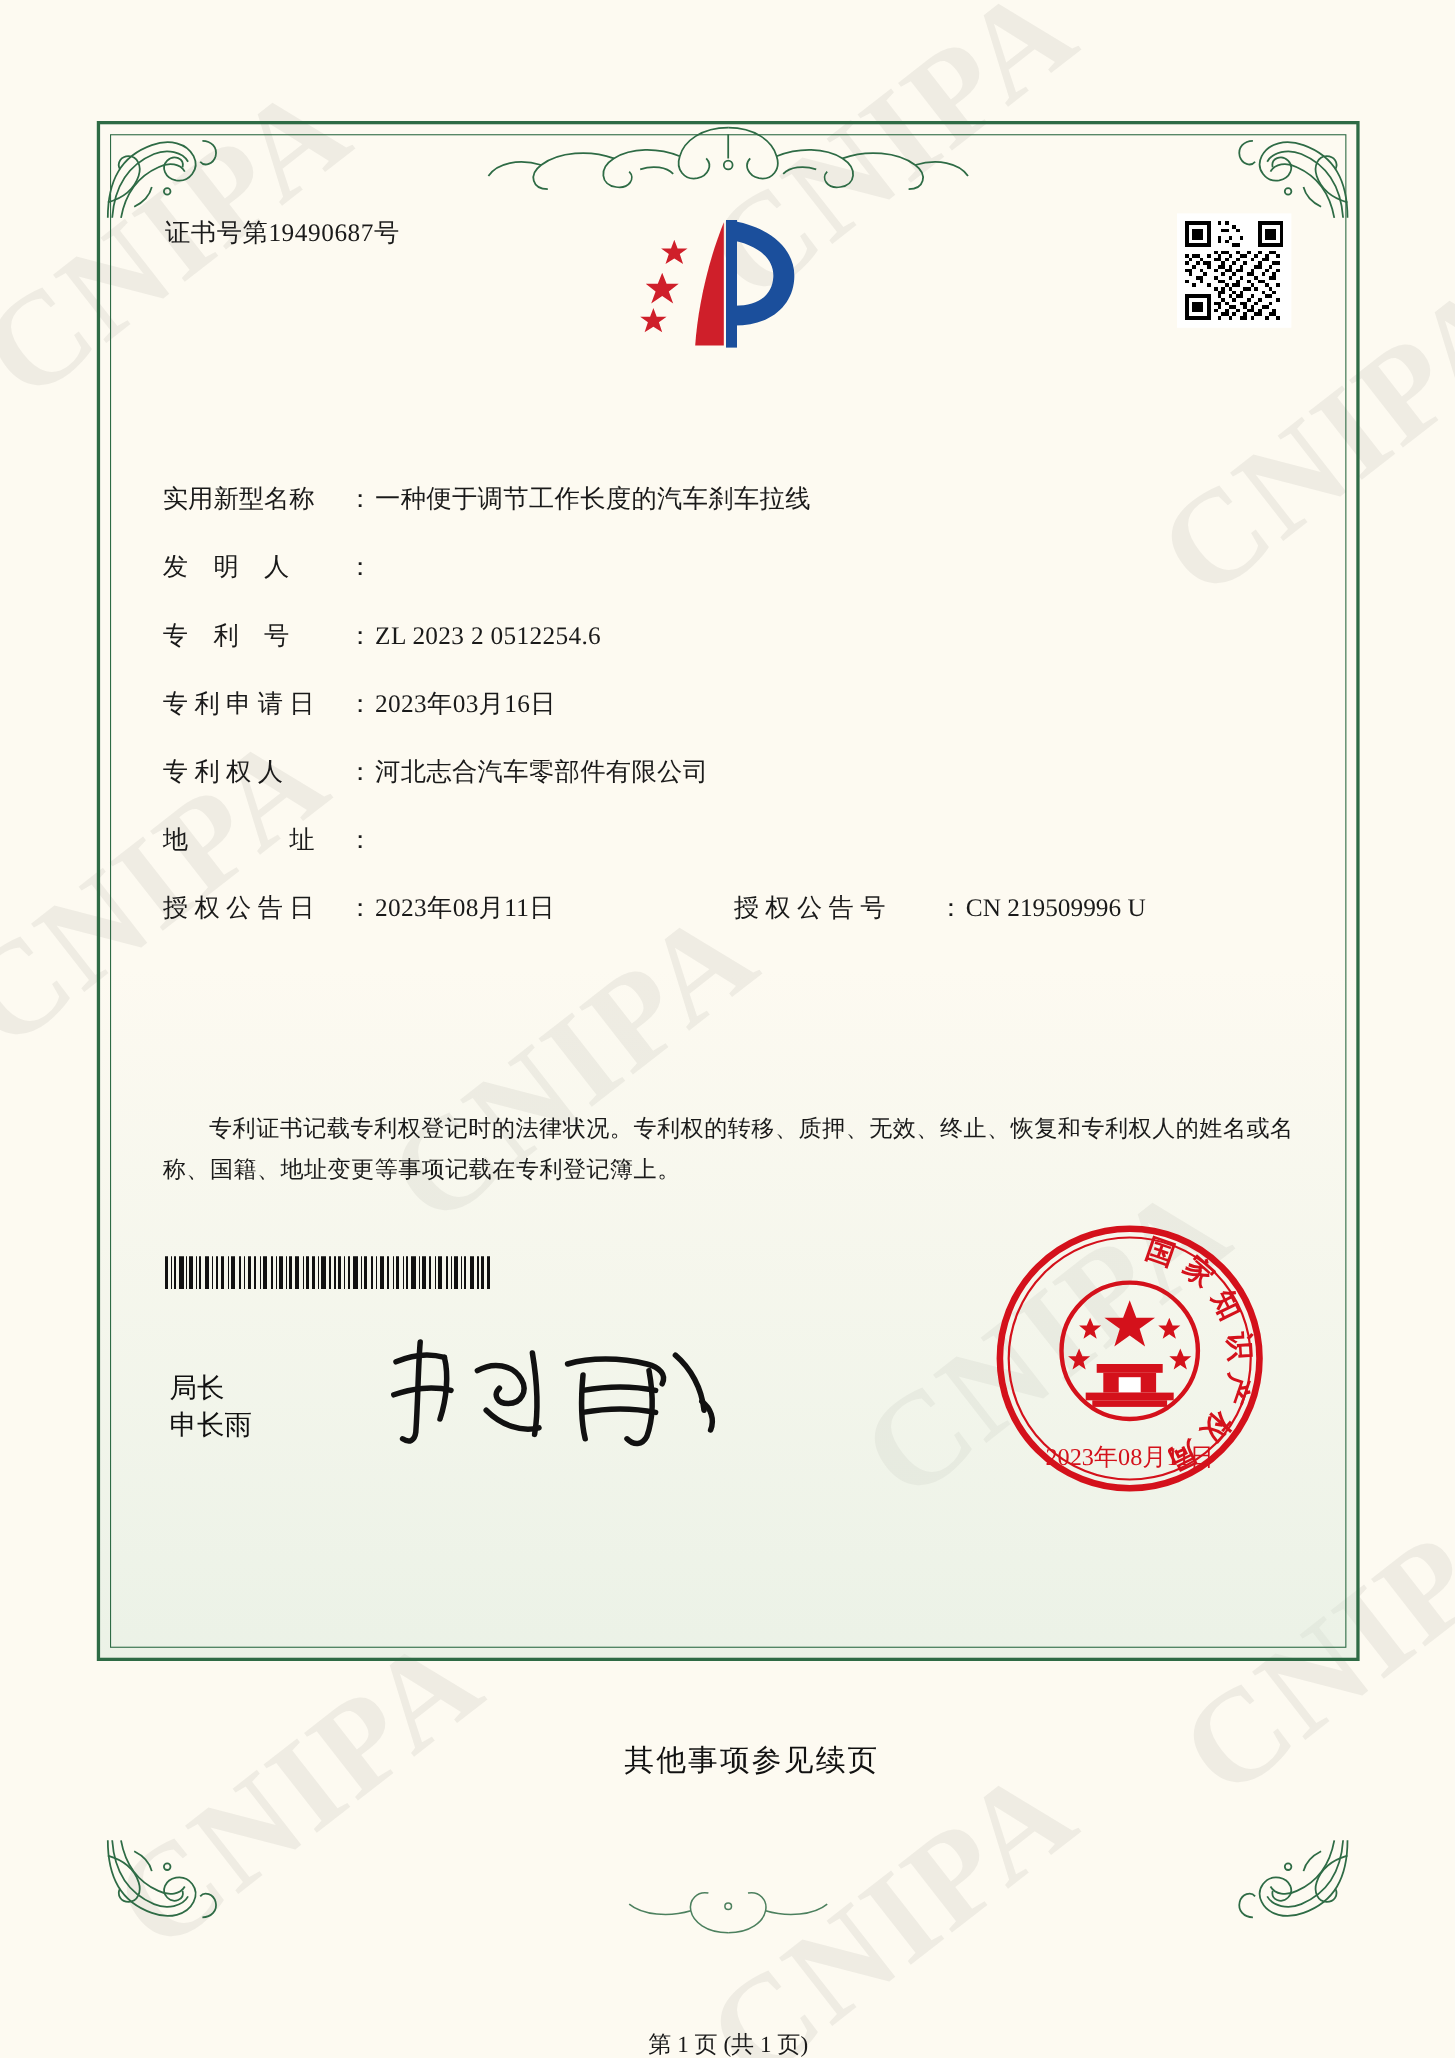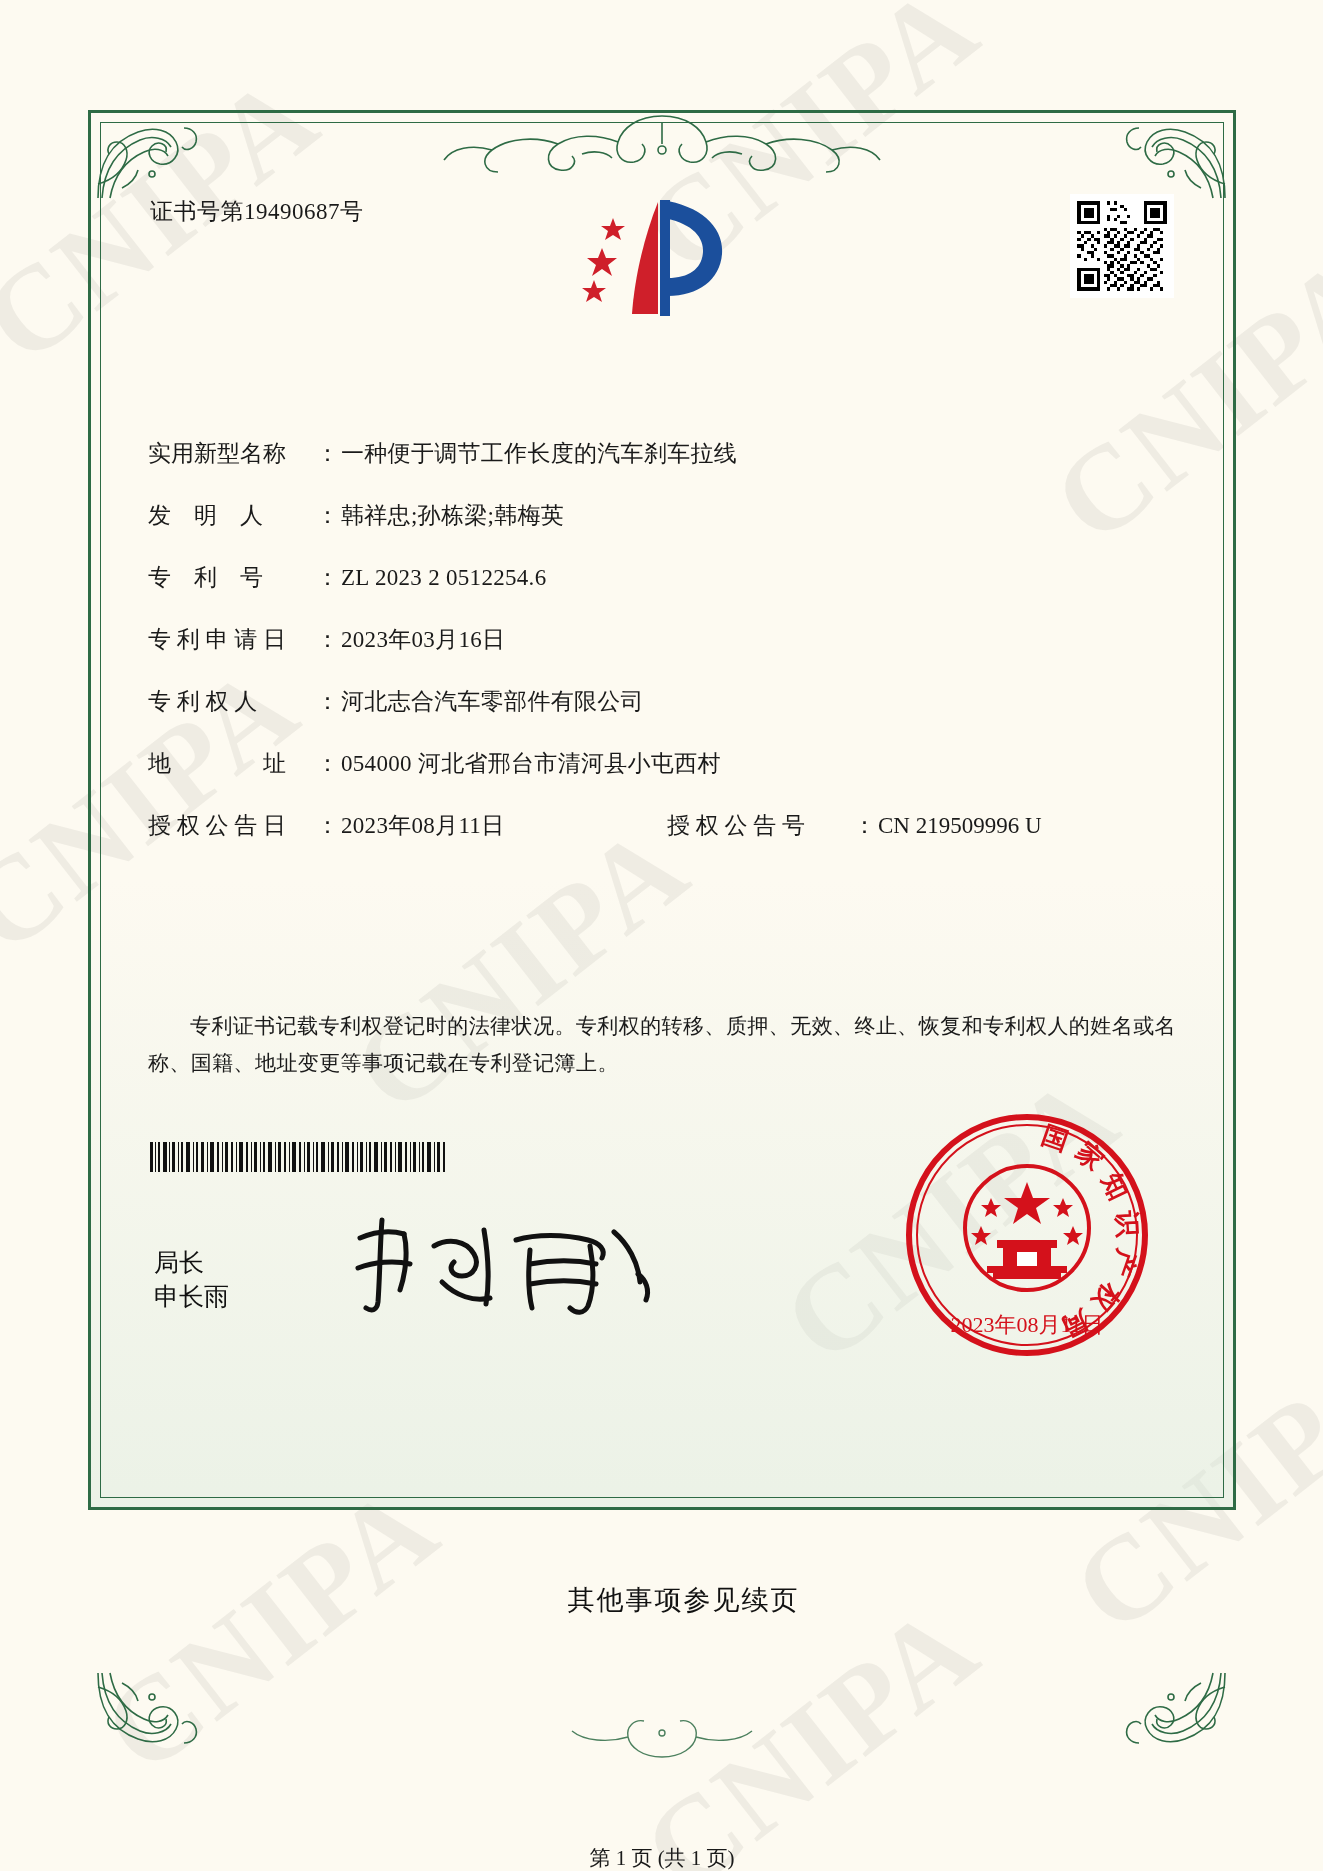--- a/index.html
+++ b/index.html
@@ -522,21 +522,20 @@
 
     <div class="field-row">
       <span class="field-label">实用新型名称</span>
       <span class="field-colon">：</span>
       <span class="field-value">一种便于调节工作长度的汽车刹车拉线</span>
     </div>
 
     <div class="field-row">
       <span class="field-label">发　明　人</span>
       <span class="field-colon">：</span>
-      <span class="field-value">韩祥忠;孙栋梁;韩梅英</span>
     </div>
 
     <div class="field-row">
       <span class="field-label">专　利　号</span>
       <span class="field-colon">：</span>
       <span class="field-value">ZL 2023 2 0512254.6</span>
     </div>
 
     <div class="field-row">
       <span class="field-label">专 利 申 请 日</span>
@@ -546,21 +545,20 @@
 
     <div class="field-row">
       <span class="field-label">专 利 权 人</span>
       <span class="field-colon">：</span>
       <span class="field-value">河北志合汽车零部件有限公司</span>
     </div>
 
     <div class="field-row">
       <span class="field-label">地　　　　址</span>
       <span class="field-colon">：</span>
-      <span class="field-value">054000 河北省邢台市清河县小屯西村</span>
     </div>
 
     <div class="field-row split">
       <span class="field-label">授 权 公 告 日</span>
       <span class="field-colon">：</span>
       <span class="field-value">2023年08月11日</span>
       <span class="field-label2">授 权 公 告 号</span>
       <span class="field-colon">：</span>
       <span class="field-value2">CN 219509996 U</span>
     </div>

